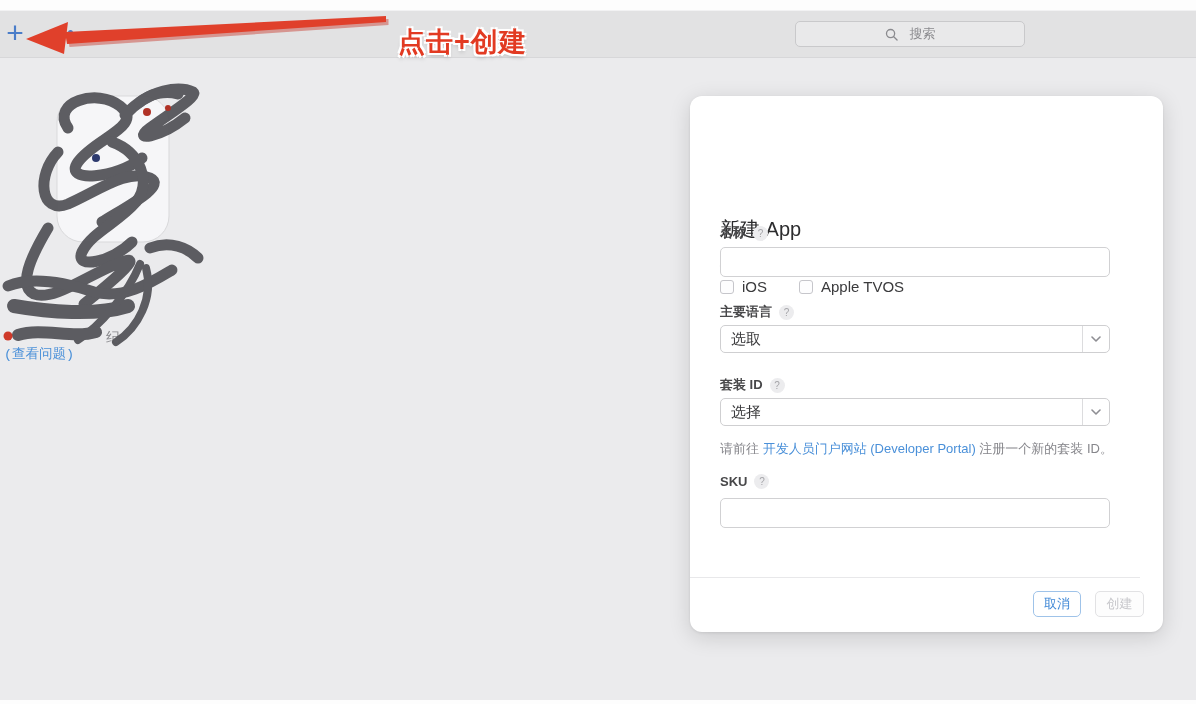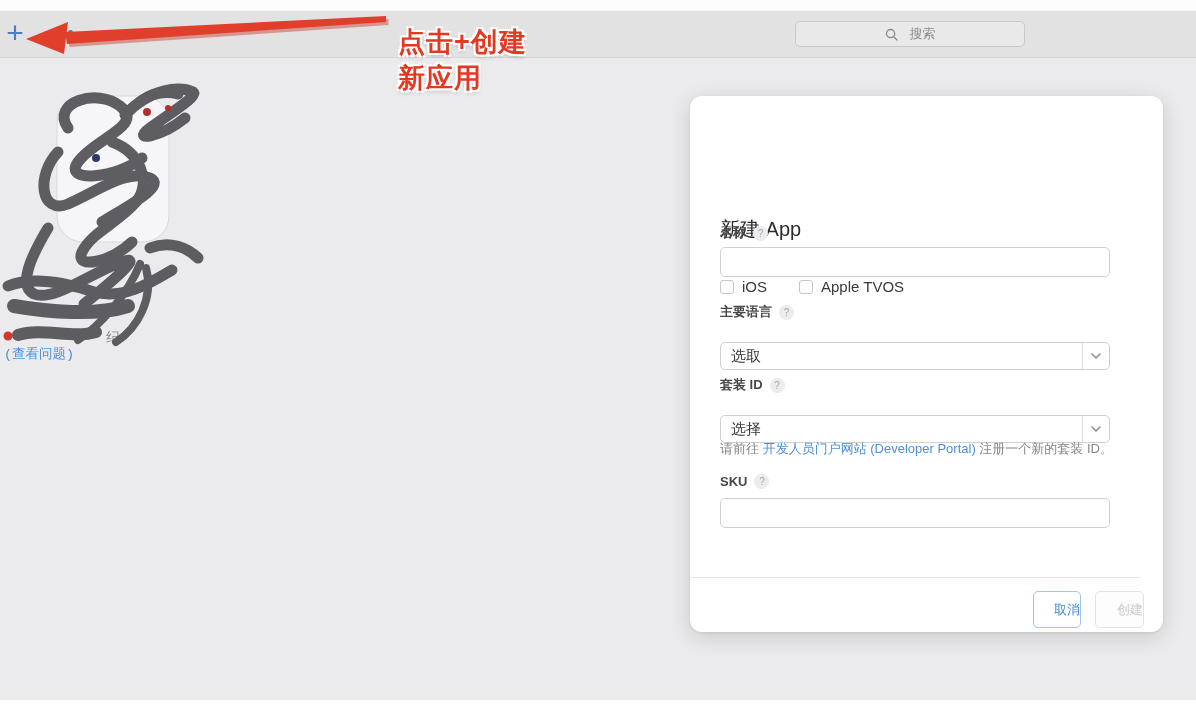--- a/index.html
+++ b/index.html
@@ -79,36 +79,36 @@
   .cb-label{font-size:15px;color:#3a3a3c;}
   .text-input{
     position:absolute;left:30px;width:390px;height:30px;box-sizing:border-box;
     border:1px solid #d1d1d3;border-radius:5px;background:#fff;
     font-size:15px;color:#3a3a3c;padding:0 10px;outline:none;
     font-family:"Liberation Sans","DejaVu Sans",sans-serif;
   }
   .select{
     position:absolute;left:30px;width:390px;height:28px;box-sizing:border-box;
     border:1px solid #cfcfd1;border-radius:5px;background:#fff;
-    display:flex;align-items:center;cursor:pointer;margin-top:17px;
+    display:flex;align-items:center;cursor:pointer;
   }
   .select-value{flex:1;font-size:15px;color:#3a3a3c;padding-left:10px;}
   .select-chevron{
     width:26px;height:100%;border-left:1px solid #dcdcde;
     display:flex;align-items:center;justify-content:center;
   }
   .helper-text{
     position:absolute;left:30px;top:344px;width:400px;
     font-size:13px;color:#86868b;line-height:18px;
   }
   .helper-text .link{color:#4a90d9;cursor:pointer;}
   .modal-divider{position:absolute;left:0;top:481px;width:450px;height:1px;background:#e8e8ea;}
   .btn{
-    position:absolute;top:495px;height:37px;box-sizing:border-box;border-radius:5px;
-    font-size:13px;line-height:24px;text-align:right;cursor:pointer;background:#fff;
+    position:absolute;top:495px;height:26px;box-sizing:border-box;border-radius:5px;
+    font-size:13px;line-height:24px;text-align:center;cursor:pointer;background:#fff;
     font-family:"Liberation Sans","DejaVu Sans",sans-serif;padding:0;
   }
   .btn-cancel{right:82px;width:48px;border:1px solid #9fc3e9;color:#3e87d6;}
   .btn-create{right:19px;width:49px;border:1px solid #e2e2e4;color:#c7c7cb;background:#fdfdfd;cursor:default;}
 </style>
 </head>
 <body>
 
 <div class="toolbar">
   <div class="add-btn">+</div>
@@ -156,21 +156,20 @@
 
 <div class="view-issues">(查看问题)</div>
 
 <svg class="arrow-svg" viewBox="0 0 372 44">
   <polygon points="46,21 367,5 367,11 48,33" fill="#c8372a" opacity="0.45" transform="translate(1.5,2)"></polygon>
   <polygon points="45,20 366,4 366,10 47,32" fill="#e0402b"></polygon>
   <polygon points="6,27 48,10 44,42" fill="#e0402b"></polygon>
 </svg>
 <div class="anno-text">
   <div>点击+创建</div>
-  <div>新应用</div>
 </div>
 
 <div class="modal">
   <div class="modal-title">新建 App</div>
 
   <div class="field-label" style="top:161px">
     <span>平台</span>
     <span class="help-badge">?</span>
   </div>
   <div class="cb-row" style="top:182px">

